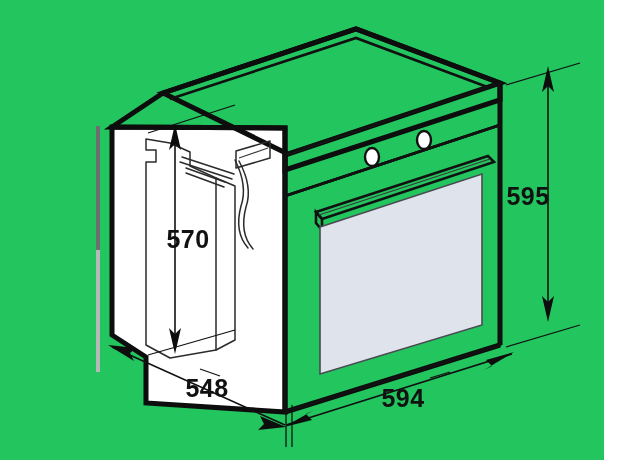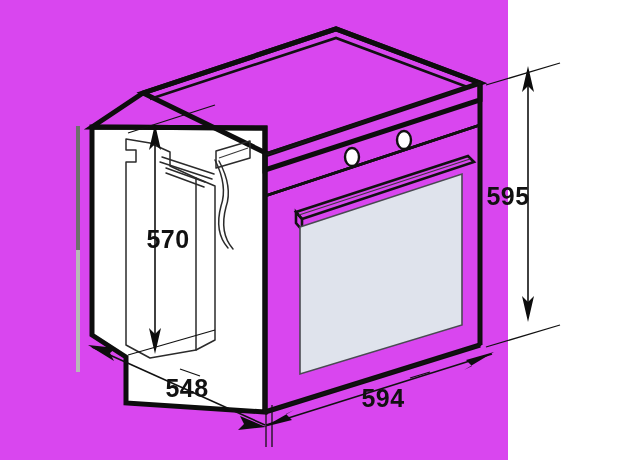--- a/index.html
+++ b/index.html
@@ -8,23 +8,24 @@
     background: #ffffff;
   }
   body {
     width: 624px;
     height: 460px;
     font-family: "Liberation Sans", sans-serif;
     overflow: hidden;
   }
   #drawing-root {
     position: relative;
-    width: 508px;
+    width: 584px;
     height: 460px;
-    background: #d946ef;
+    background: #22c55e;
+    padding-left: 20px;
   }
   svg#oven-svg {
     display: block;
     width: 624px;
     height: 460px;
   }
   .dim-text {
     font-family: "Liberation Sans", sans-serif;
     font-size: 25px;
     font-weight: 700;

